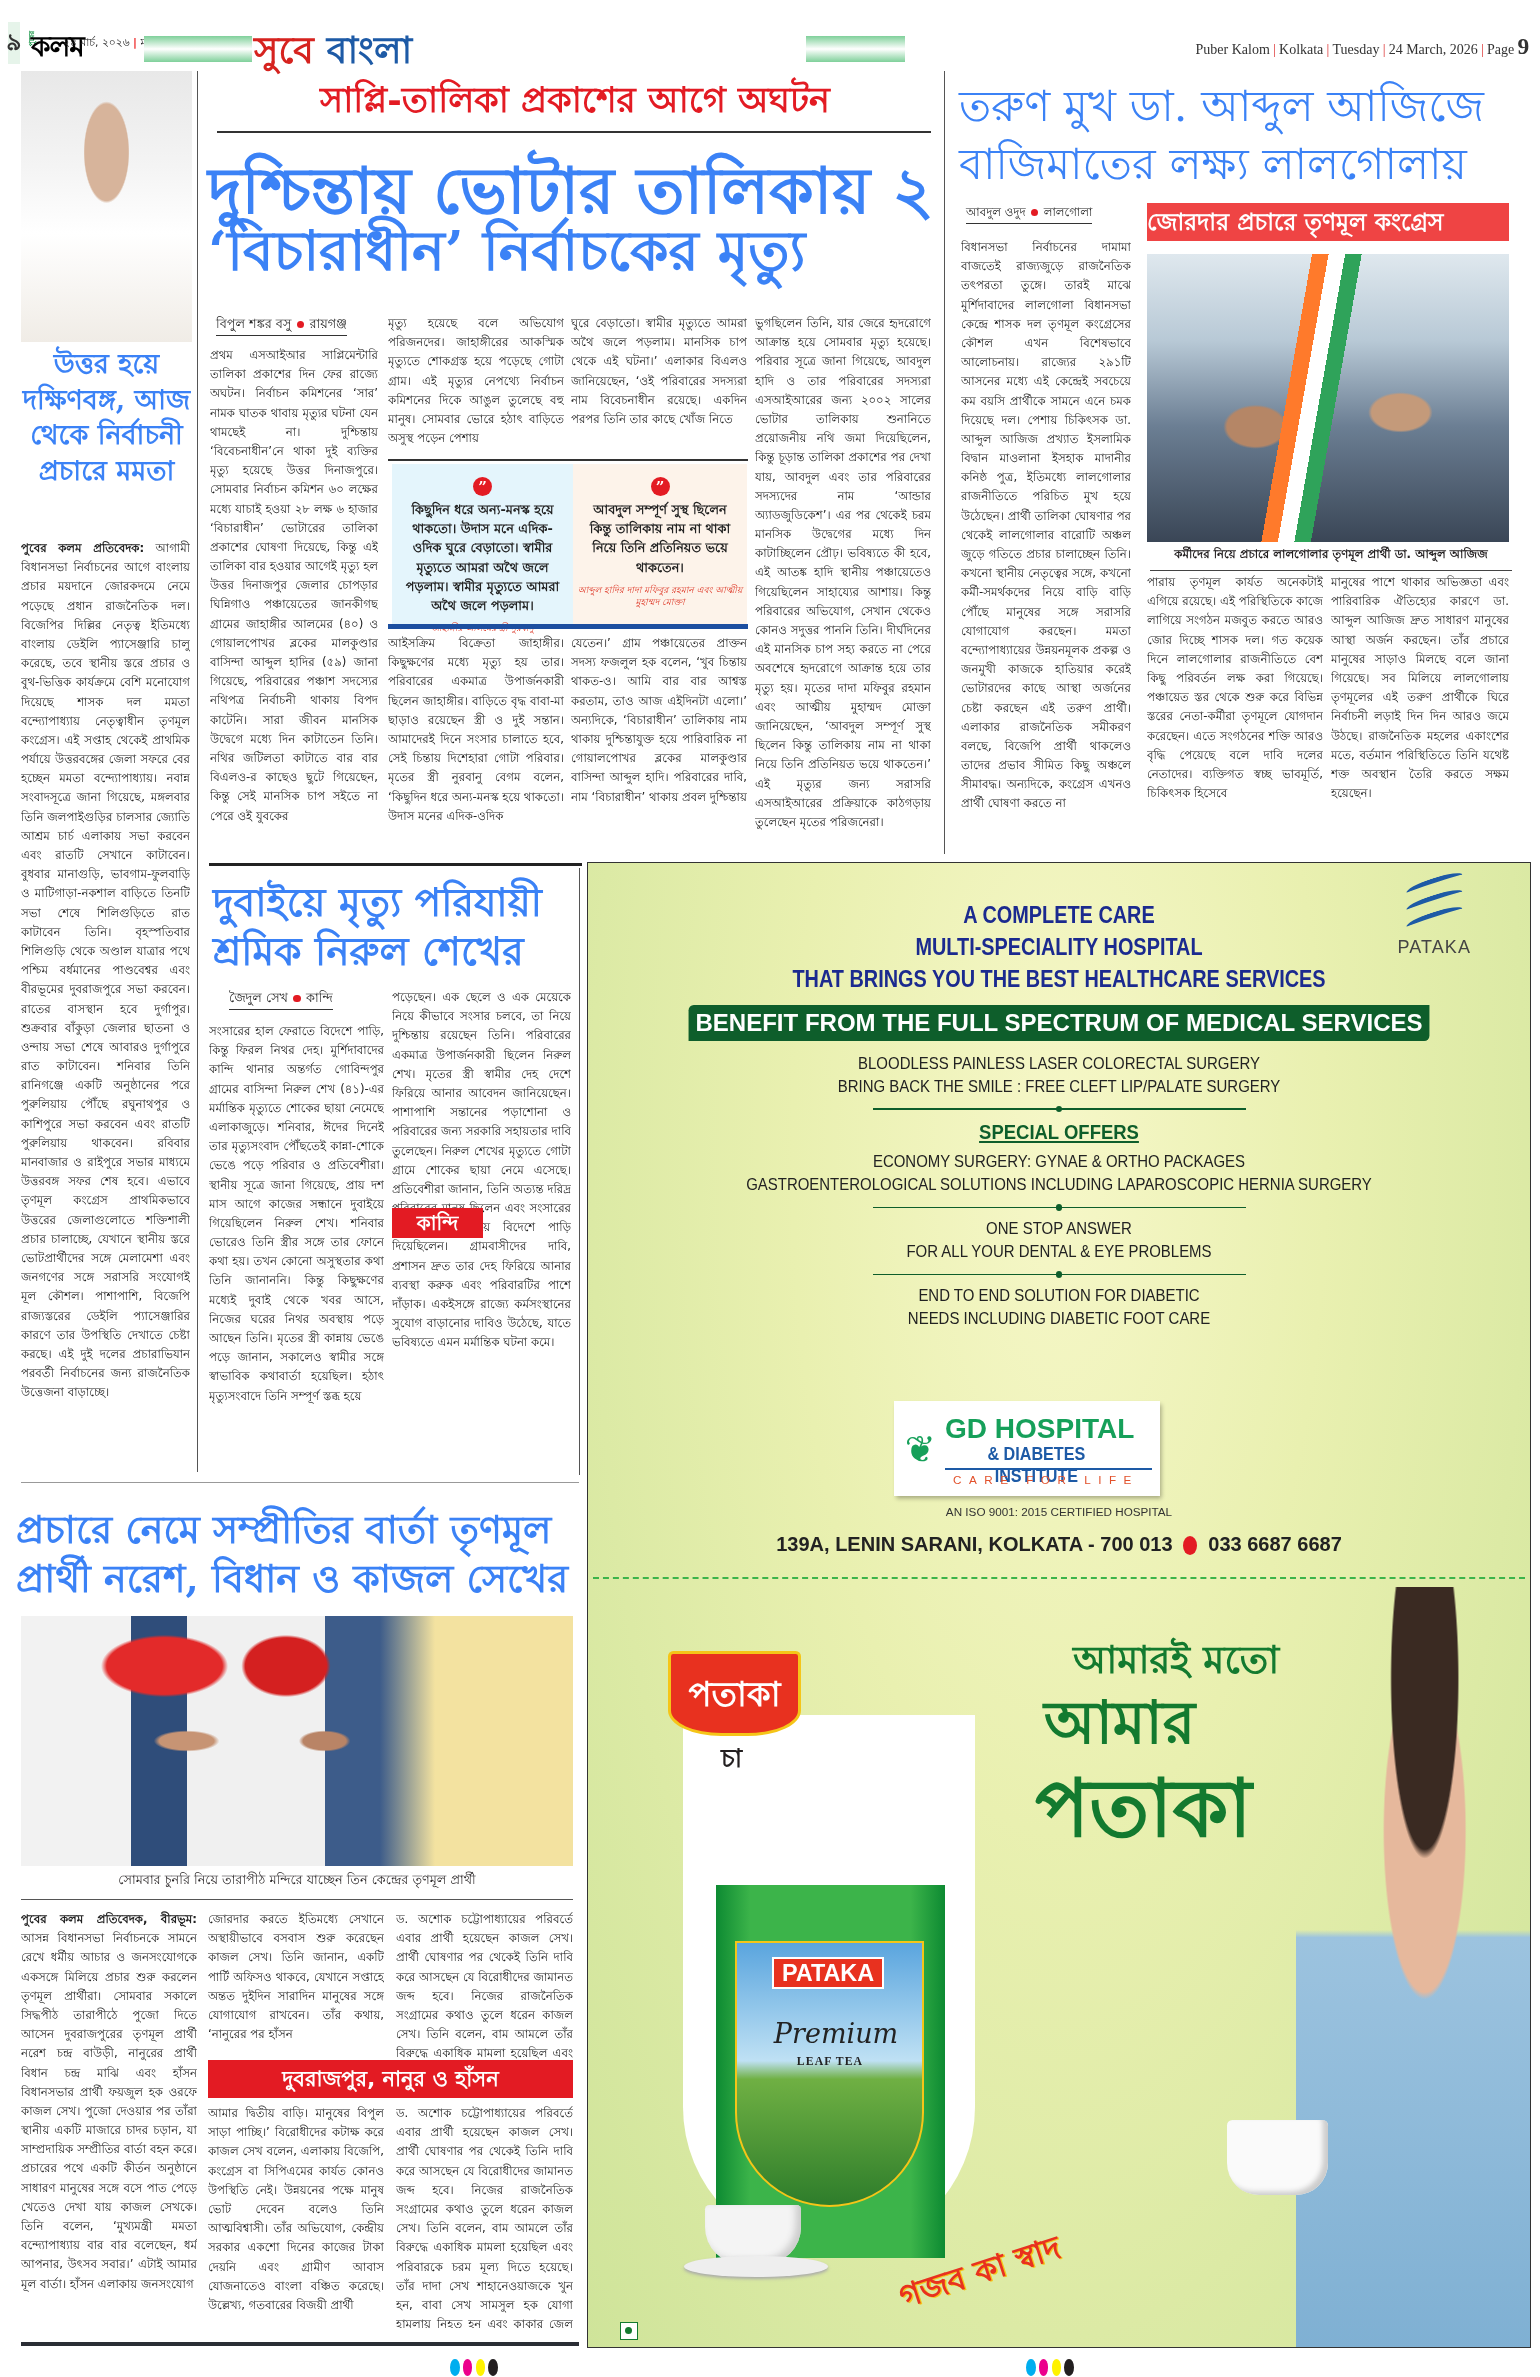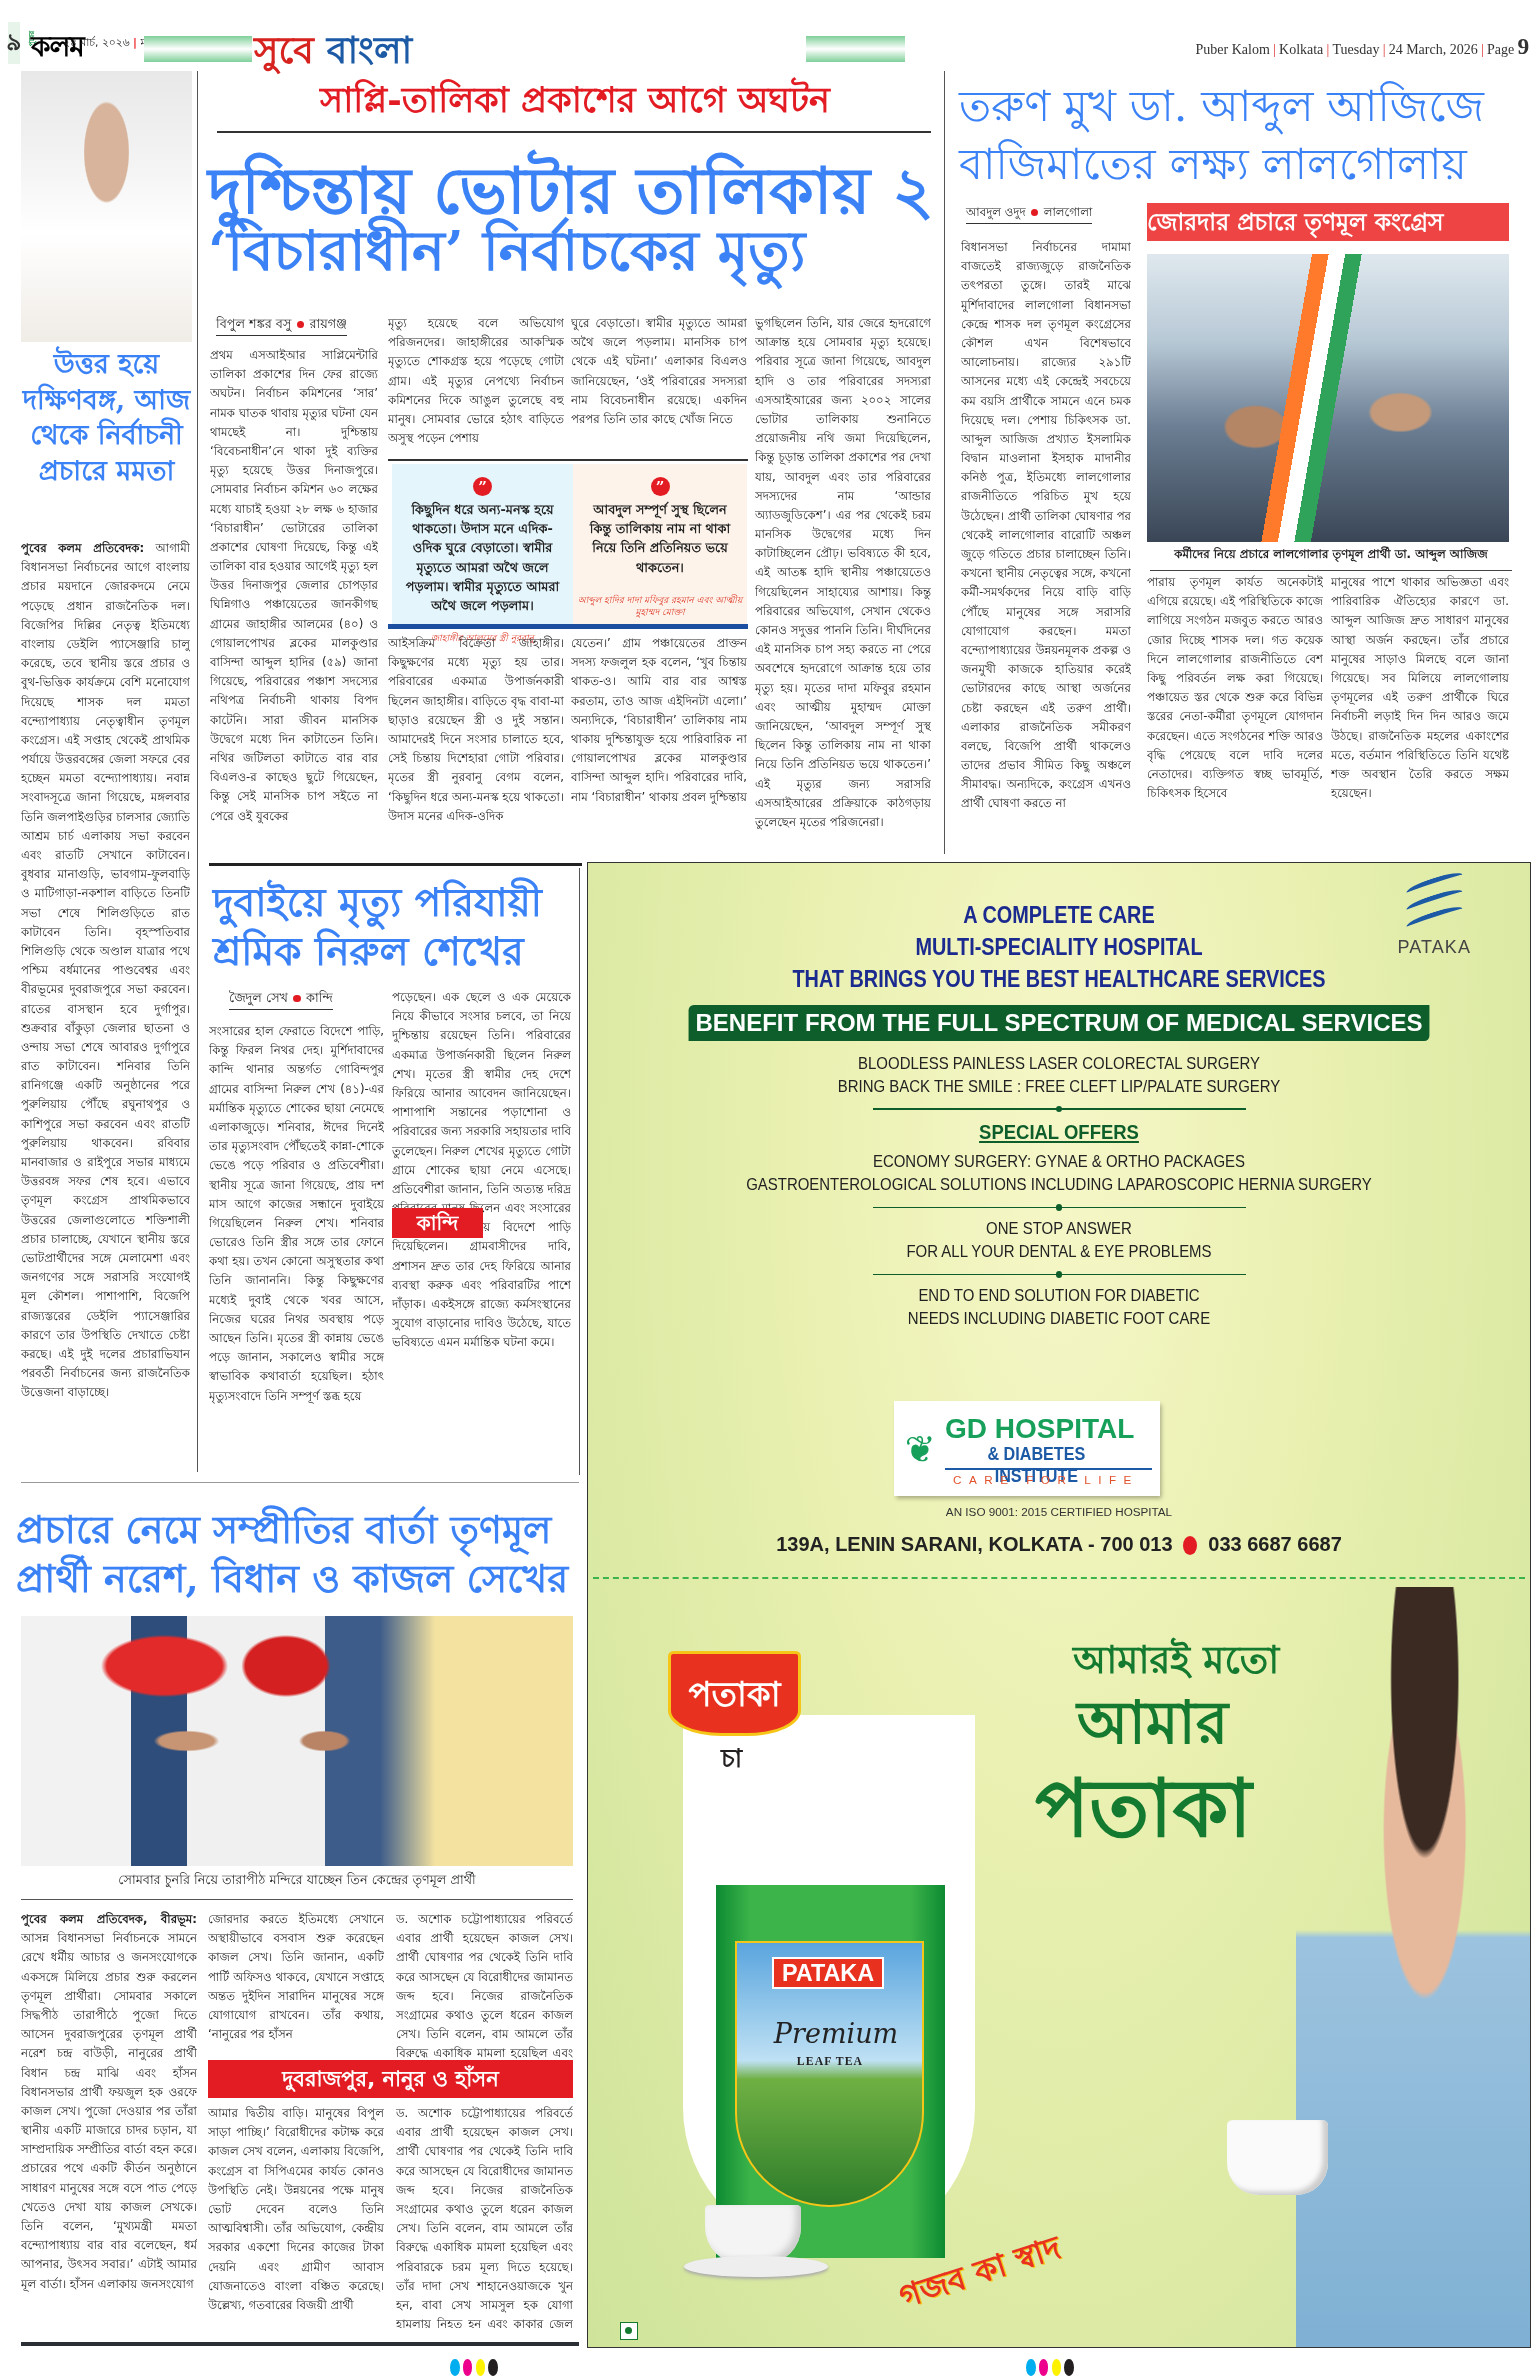--- a/index.html
+++ b/index.html
@@ -35,21 +35,21 @@
   .vrule { position: absolute; width: 1.1px; background: #555; }
   .headline { position: absolute; font-weight: bold; color: #3b82f6; font-family: "DejaVu Serif", serif; line-height: 1.22; }
   .byline { position: absolute; font: 12.8px "DejaVu Sans", sans-serif; color: #222; border-bottom: 1.1px solid #333; padding-bottom: 0; white-space: nowrap; }
   .byline .dot { display:inline-block; width: 7.5px; height: 7.5px; border-radius: 50%; background: #e31b23; margin: 0 5.3px; vertical-align: middle; }
 
   
   .quote { position: absolute; top: 464px; height: 160px; text-align: center; padding-top: 12.8px; }
   .quote .qicon { display:inline-block; width: 19px; height: 19px; border-radius: 50%; background: #e31b23; color: #fff;
                   font: bold 15px/21px "DejaVu Serif", serif; }
   .quote .qtext { font: bold 12.8px/1.5 "DejaVu Sans", sans-serif; color: #222; margin-top: 4.3px; padding: 0 10.7px; }
-  .quote .qattr { font: italic 9px/1.4 "DejaVu Sans", sans-serif; color: #d32; margin-top: 17px; }
+  .quote .qattr { font: italic 9px/1.4 "DejaVu Sans", sans-serif; color: #d32; margin-top: 7px; }
 
   
   .ad { position: absolute; left: 587px; top: 862px; width: 944px; height: 1486px; border: 1.6px solid #333;
         background: radial-gradient(ellipse at 50% 20%, #f6f7c8 0%, #e9f0b0 40%, #cfe49a 100%); overflow: hidden; }
   .ad .hosp { position: absolute; left: 0; top: 0; width: 100%; height: 772px; text-align: center; }
   .ad .h1 { font: bold 23.4px/1.36 "Liberation Sans", sans-serif; color: #1b2a8f; transform: scaleX(0.85); }
   .ad .banner { margin: 9.6px auto 0; width: 756px; height: 36px; background: #0e5e2b; color: #fff; border-radius: 5.3px 0 5.3px 0;
                 font: bold 24.5px/36px "Liberation Sans", sans-serif; transform: scaleX(0.98); }
   .ad .svc { font: 17px/1.34 "Liberation Sans", sans-serif; color: #222; margin-top: 11.7px; transform: scaleX(0.88); }
   .ad .divider { margin: 7.5px auto; width: 373px; height: 6.4px; position: relative; }
@@ -85,21 +85,21 @@
                           background: linear-gradient(#5aa5de 0%, #bfe1f4 45%, #6fb043 52%, #2e7d2b 100%); border: 2.1px solid #f5c518; }
   .ad .tea .pack .brand { position:absolute; left: 32px; top: 75px; width: 160px; text-align: center; color: #fff;
                           font: bold 23.4px "Liberation Sans", sans-serif; }
   .ad .tea .pack .brand span { background: #e8311f; border: 2.1px solid #fff; padding: 1.1px 7.5px; }
   .ad .tea .pack .prem { position:absolute; left: 27px; top: 133px; width: 186px; text-align:center; font: italic 27px "DejaVu Serif", serif; color: #222; }
   .ad .tea .pack .leaf-tea { position:absolute; left: 21px; top: 170px; width: 186px; text-align:center; font: bold 11.7px "Liberation Serif", serif; color: #222; letter-spacing: 1.1px; }
   .ad .tea .cup { position:absolute; left: 96px; top: 479px; width: 144px; height: 80px; }
   .ad .tea .cup .bowl { position:absolute; left: 21px; top: 0; width: 96px; height: 59px; background: #f4f4f4; border-radius: 4.3px 4.3px 37px 37px; box-shadow: inset -5.3px -3.2px 7.5px #ccc; }
   .ad .tea .cup .saucer { position:absolute; left: 0; top: 51px; width: 144px; height: 21px; background: #eee; border-radius: 50%; box-shadow: 0 2.1px 3.2px #aaa; }
   .ad .tea .tag1 { position:absolute; left: 485px; top: 43px; font: bold 38px "DejaVu Sans", sans-serif; color: #137a2f; }
-  .ad .tea .tag2 { position:absolute; left: 489px; top: 91px; font: bold 59px "DejaVu Sans", sans-serif; color: #137a2f; }
+  .ad .tea .tag2 { position:absolute; left: 456px; top: 91px; font: bold 59px "DejaVu Sans", sans-serif; color: #137a2f; }
   .ad .tea .tag3 { position:absolute; left: 447px; top: 160px; font: bold 80px "DejaVu Sans", sans-serif; color: #137a2f; }
   .ad .tea .slogan { position:absolute; left: 309px; top: 660px; font: bold 32px "DejaVu Sans", sans-serif; color: #e8311f;
                      transform: rotate(-18deg); text-shadow: 1.1px 1.1px 0 #f5c518; }
   .ad .tea .veg { position:absolute; left: 32px; top: 735px; width: 18px; height: 18px; border: 1.6px solid #137a2f; background:#fff; }
   .ad .tea .veg::after { content:""; position:absolute; left: 3.7px; top: 3.7px; width: 7.5px; height: 7.5px; border-radius:50%; background: #137a2f; }
   .ad .tea .model { position:absolute; left: 708px; top: 0; width: 234px; height: 762px;
                     background: radial-gradient(ellipse at 55% 12%, #3a2a22 0 18%, transparent 19%),
                                 radial-gradient(ellipse at 55% 32%, #e6b89c 0 22%, transparent 23%),
                                 linear-gradient(180deg, transparent 45%, #9cc3df 46%, #7fb0d3 100%); }
   .ad .tea .mug { position:absolute; left: 639px; top: 533px; width: 101px; height: 75px; background: #fafafa; border-radius: 5.3px 5.3px 32px 32px; box-shadow: inset -5.3px -3.2px 5.3px #ccc; }

